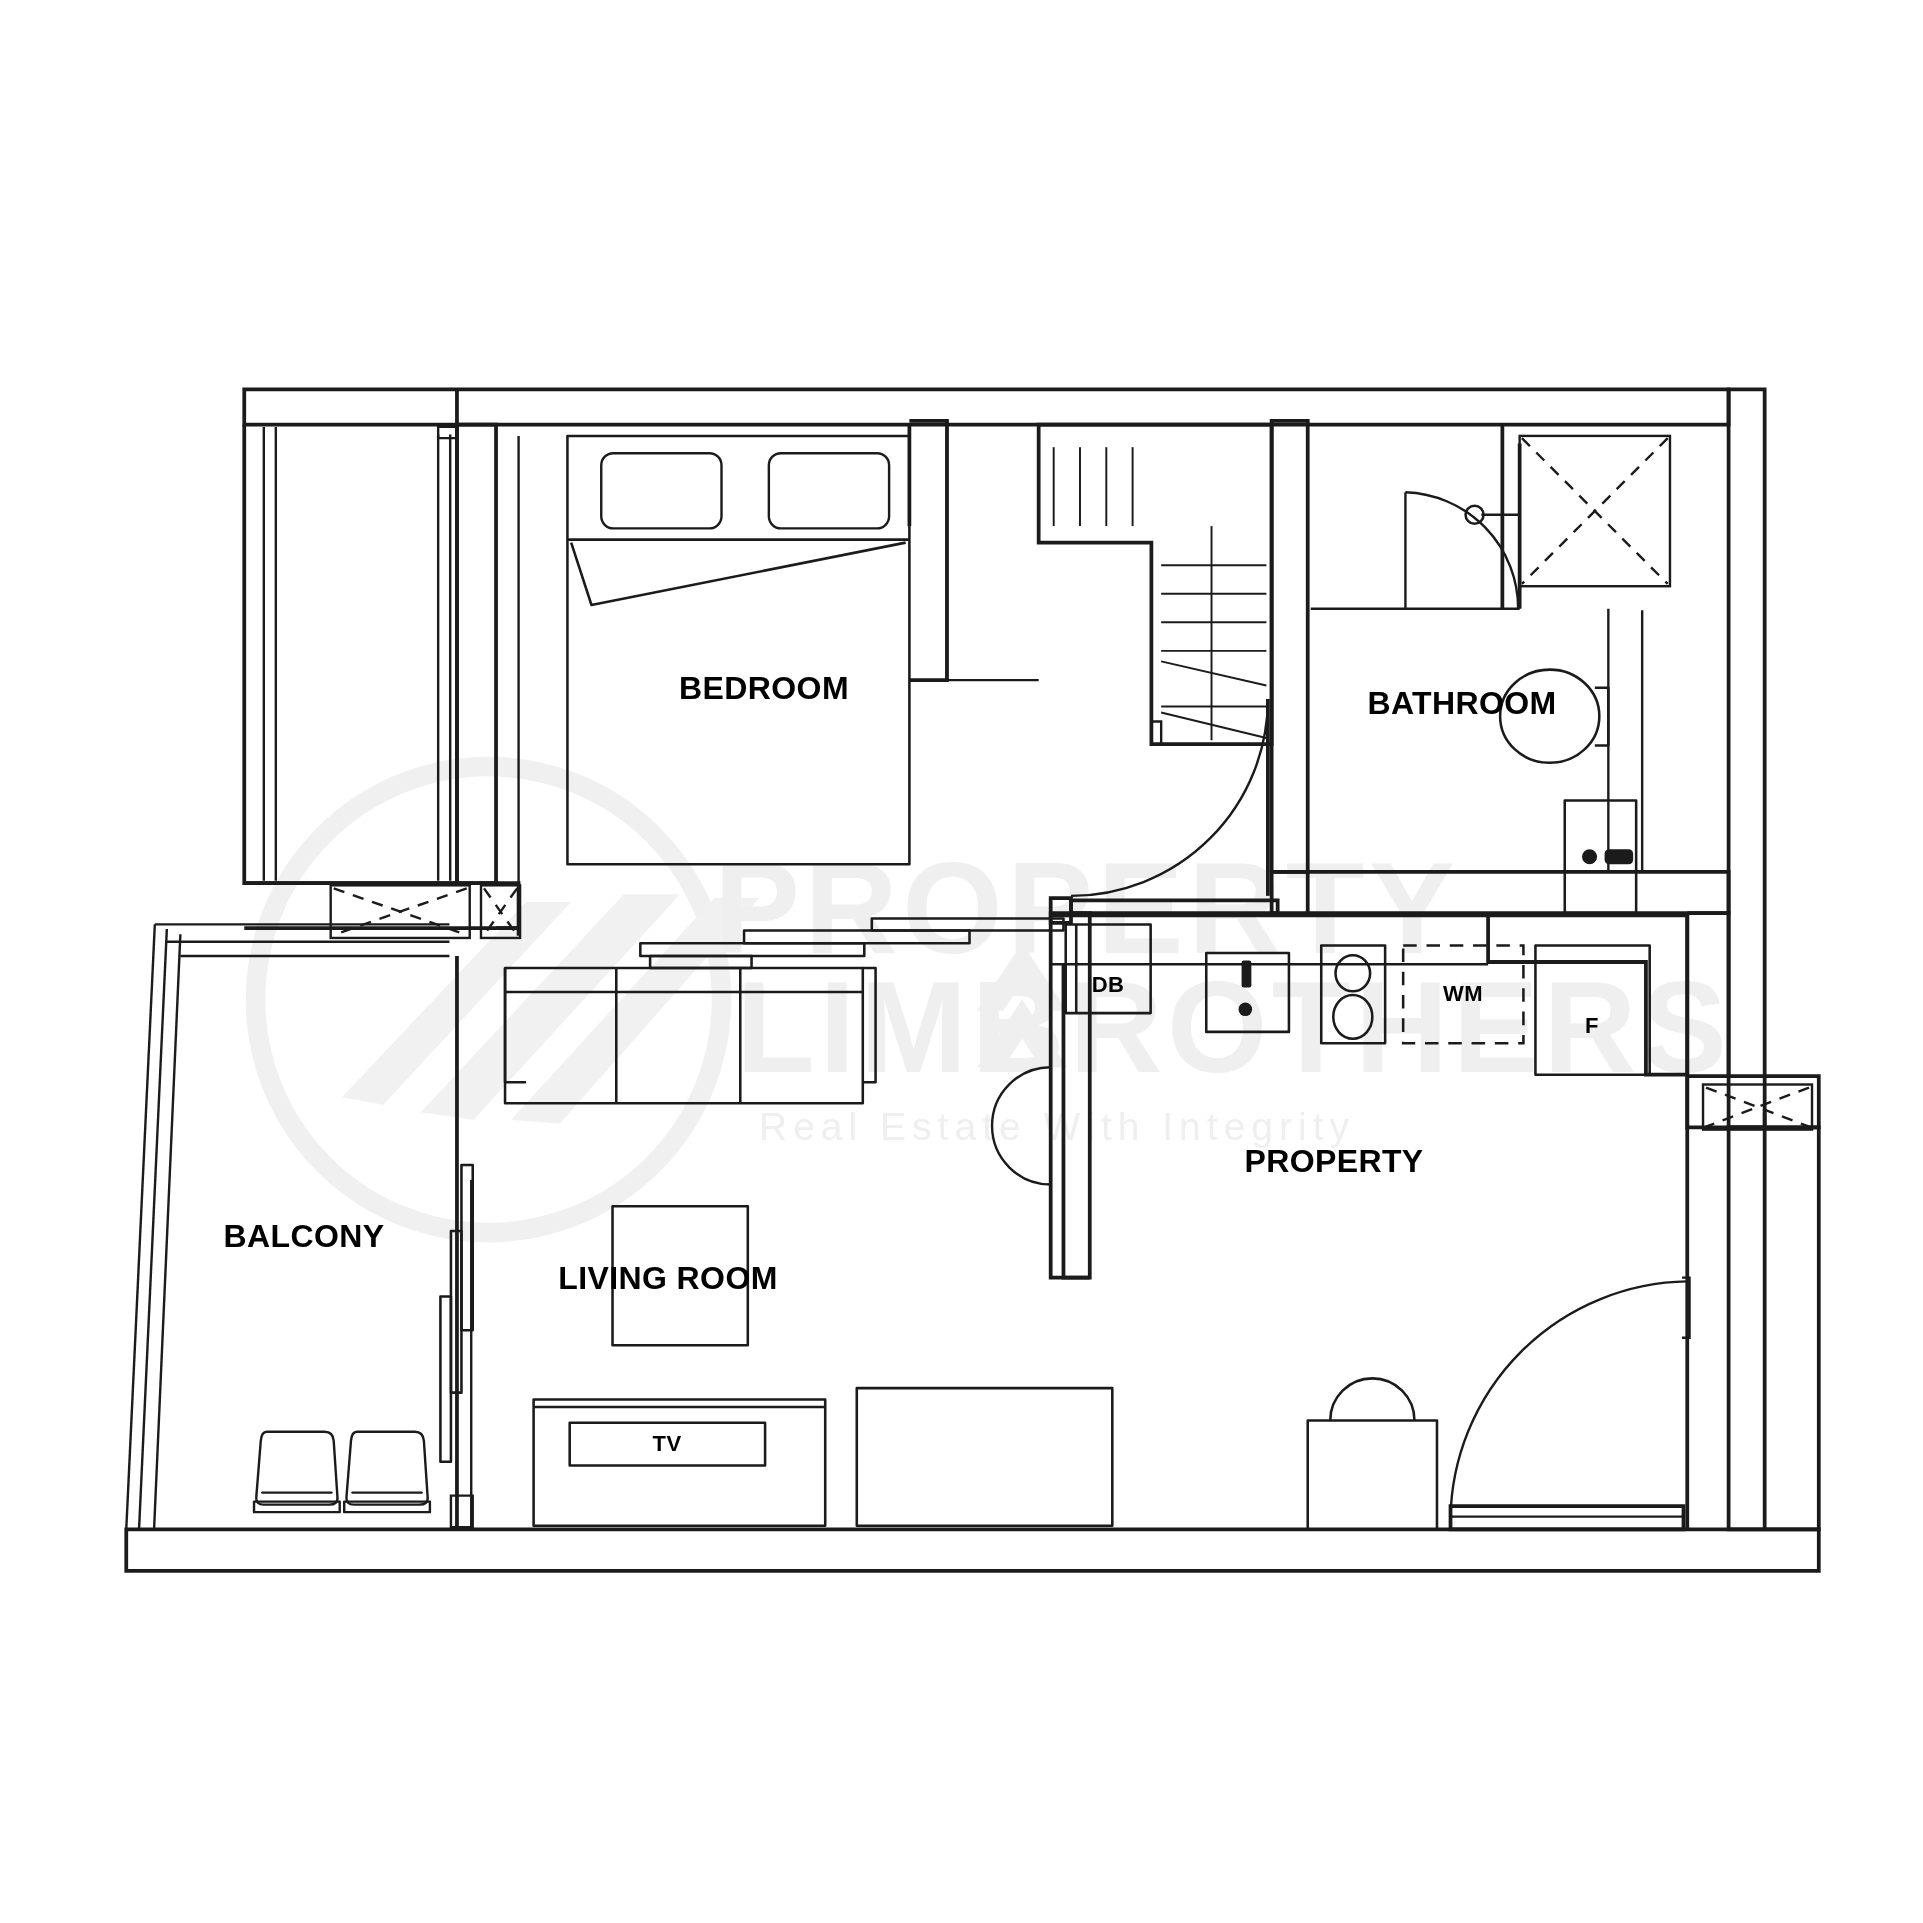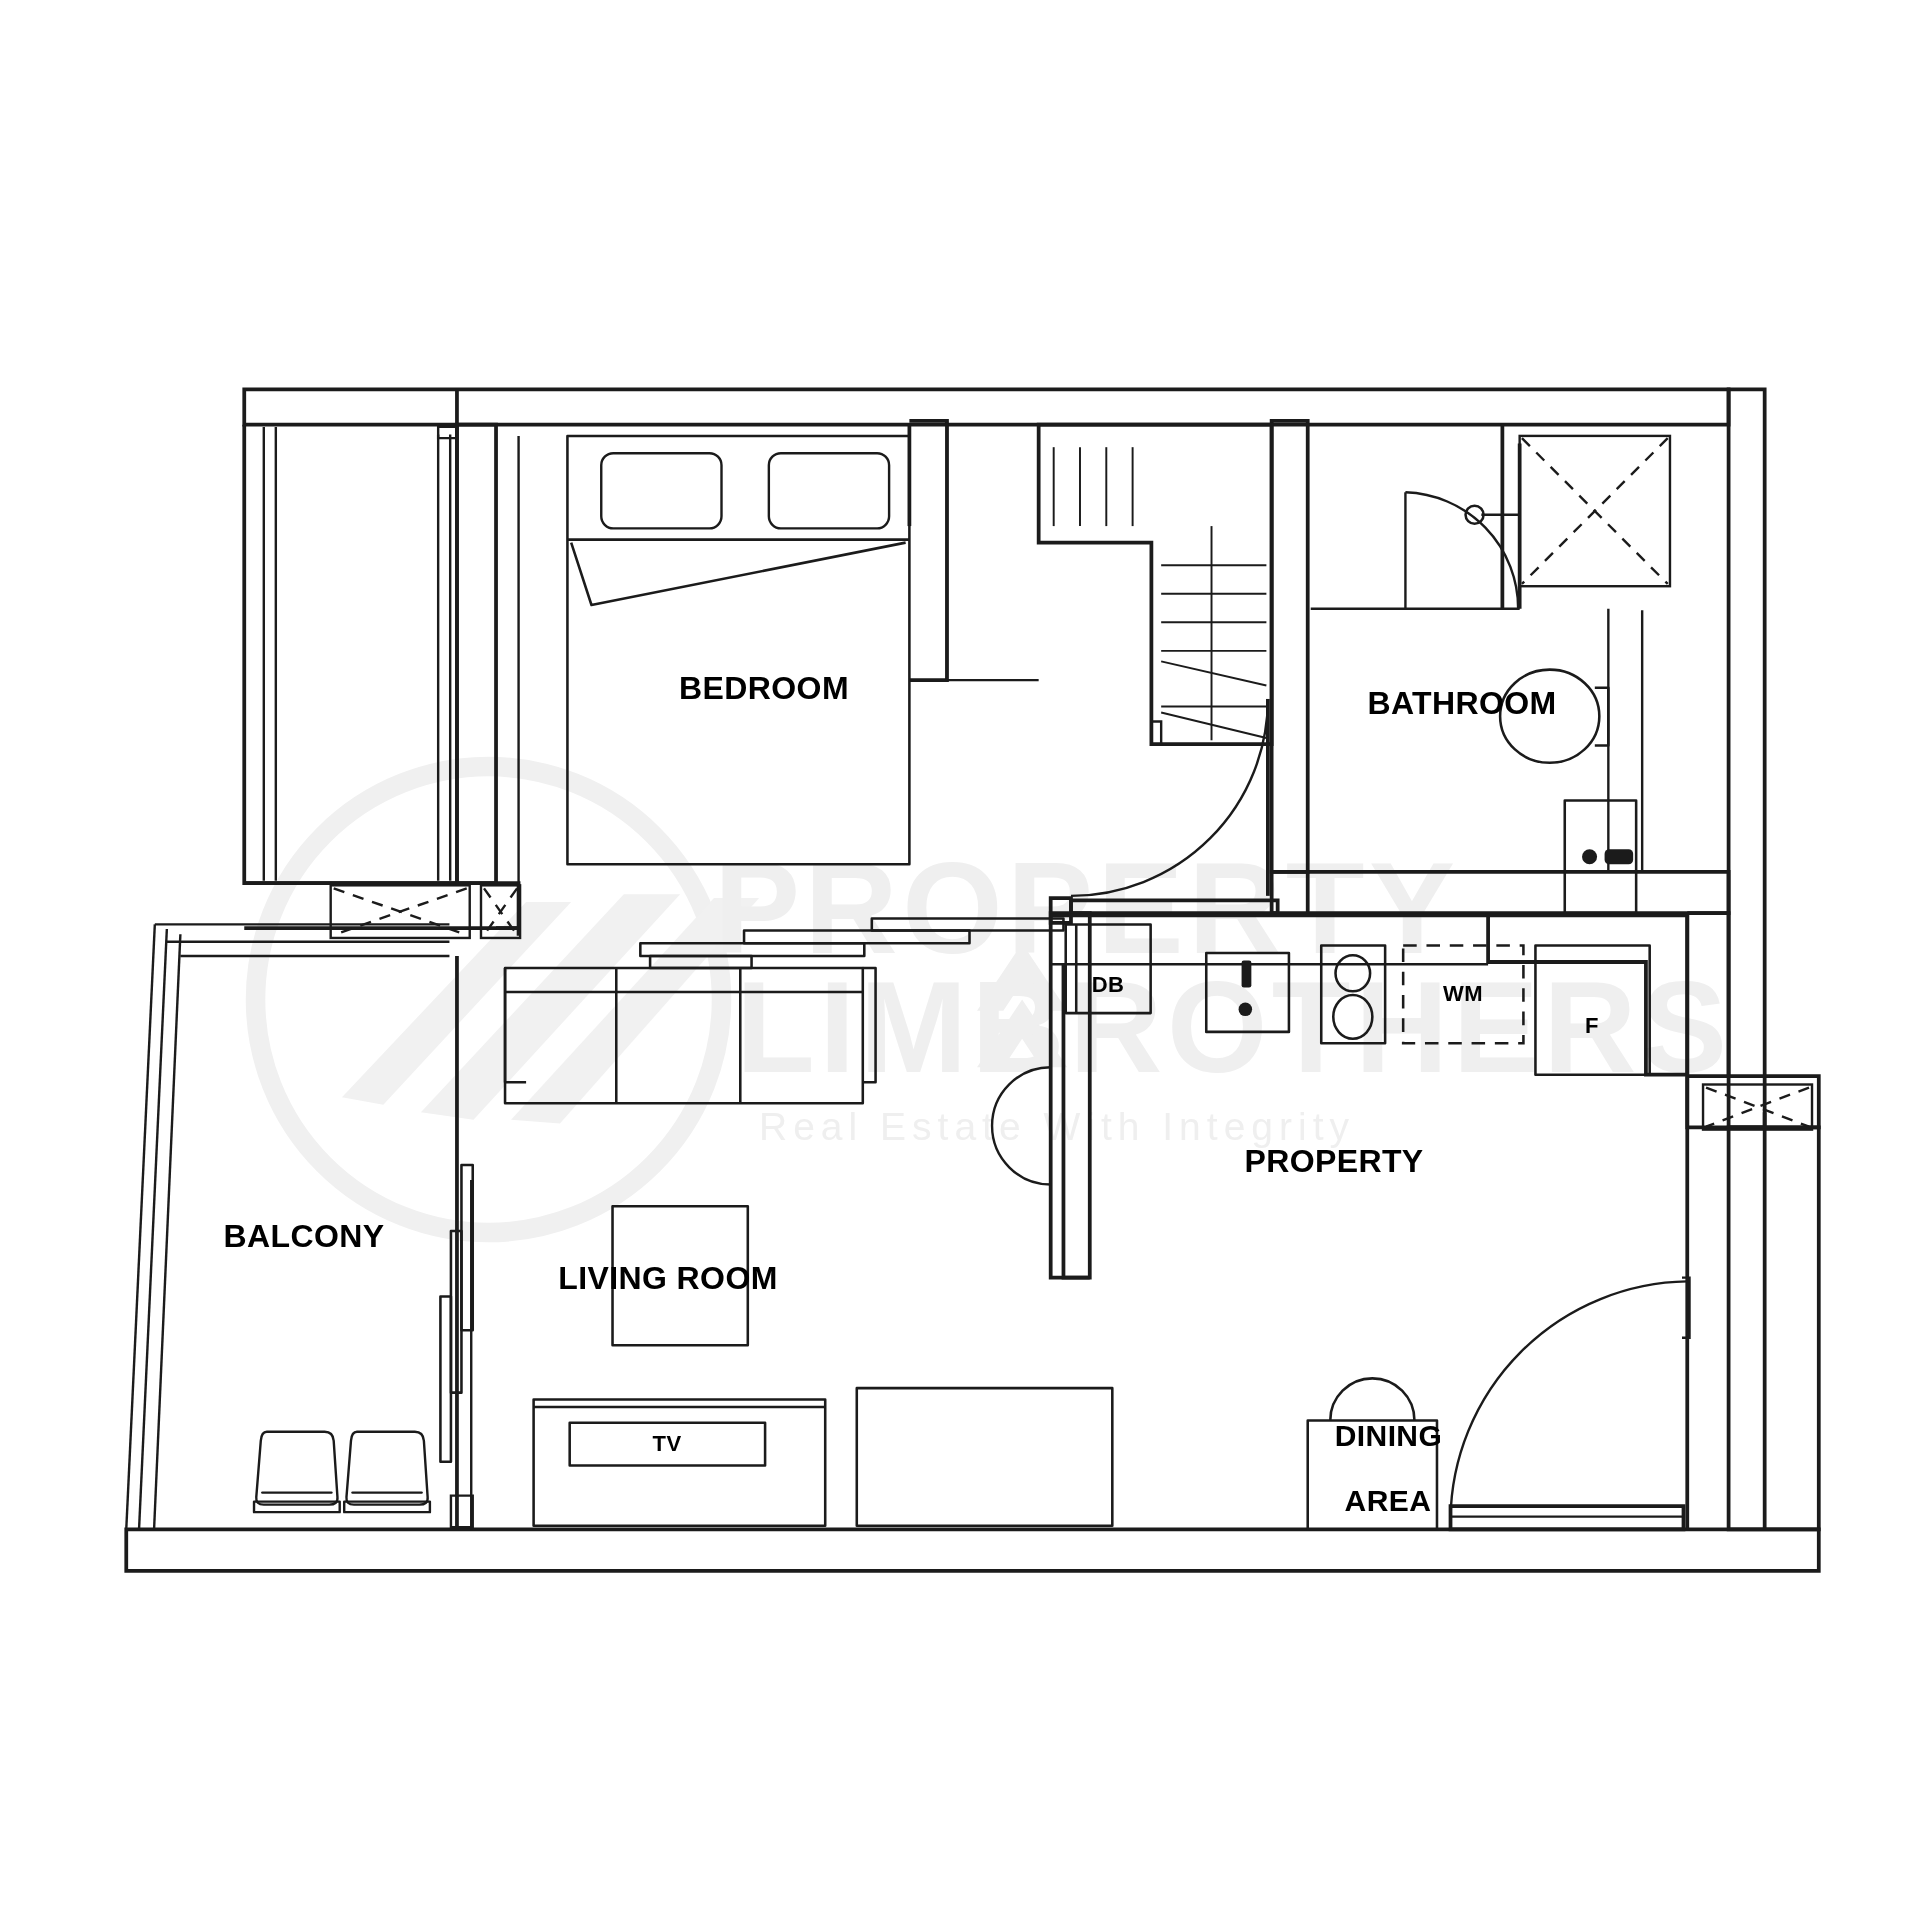--- a/index.html
+++ b/index.html
@@ -323,24 +323,20 @@
   <div class="room-label lbl-xl" style="left:740px; top:688px; transform:translate(-50%,-50%);margin-left:24px;">BEDROOM</div>
 
   <div class="room-label lbl-xl" style="left:1462px; top:703px; transform:translate(-50%,-50%);">BATHROOM</div>
 
   <div class="room-label lbl-xl" style="left:1334px; top:1161px; transform:translate(-50%,-50%);">PROPERTY</div>
 
   <div class="room-label lbl-xl" style="left:304px; top:1236px; transform:translate(-50%,-50%);">BALCONY</div>
 
   <div class="room-label lbl-xl" style="left:668px; top:1278px; transform:translate(-50%,-50%);">LIVING ROOM</div>
 
-  <div class="room-label lbl-lg center" style="left:1371px; top:1469px; transform:translate(-50%,-50%);">
-    <span>DINING</span><br>
-    <span>AREA</span>
-  </div>
 
   <div class="room-label lbl-md" style="left:1108px; top:969px; transform:translate(-50%,-50%);">DB</div>
 
   <div class="room-label lbl-sm" style="left:1463px; top:994px; transform:translate(-50%,-50%);text-align:right;">WM</div>
 
   <div class="room-label lbl-sm" style="left:1592px; top:1026px; transform:translate(-50%,-50%);">F</div>
 
   <div class="room-label lbl-sm" style="left:667px; top:1444px; transform:translate(-50%,-50%);">TV</div>
 
 </div>

